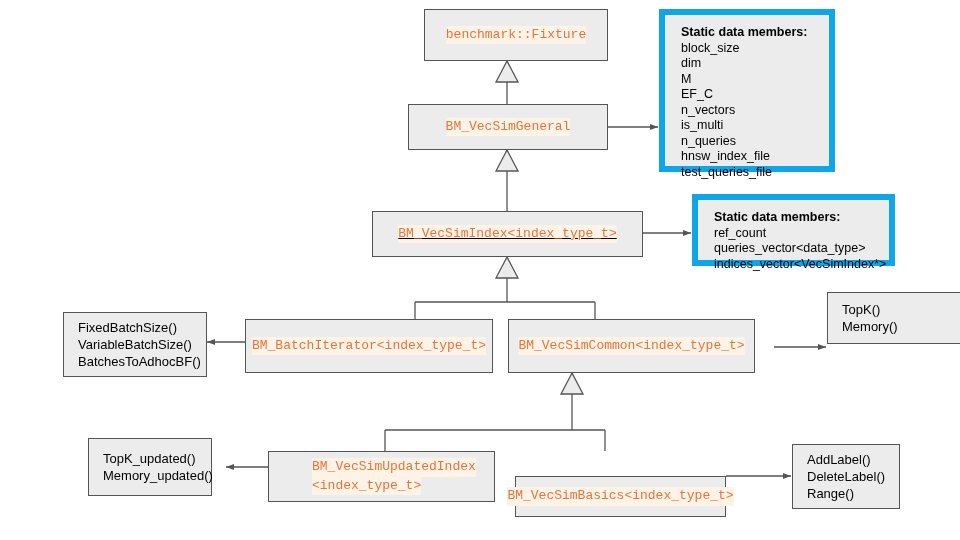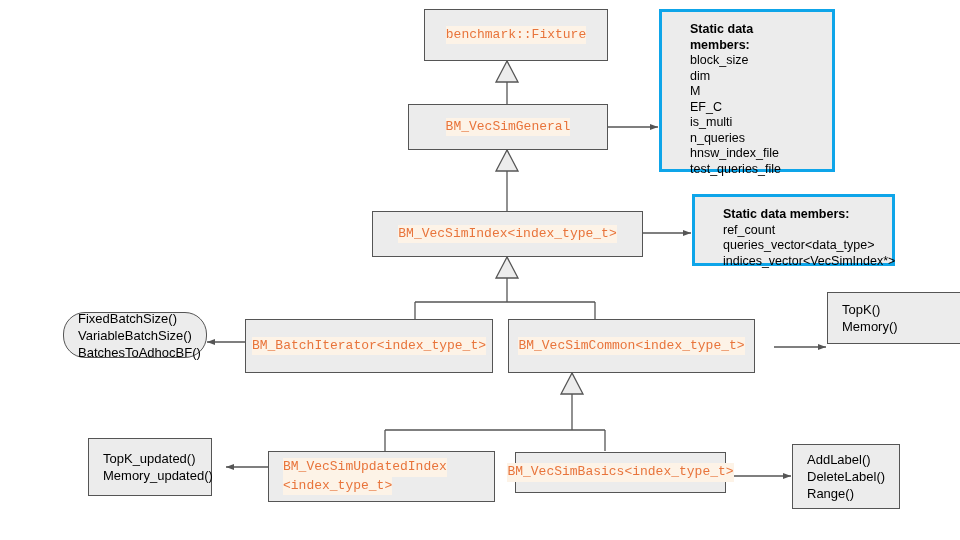--- a/index.html
+++ b/index.html
@@ -41,22 +41,22 @@
     color: #e8743b;
     background: #fdf3e7;
     line-height: 1.45;
     white-space: pre;
     letter-spacing: 0px;
   }
   .note {
     position: absolute;
     box-sizing: border-box;
     background: #ececec;
-    border: 3px solid #0ea5e9;
-    padding: 10px 28px;
+    border: 6px solid #0ea5e9;
+    padding: 10px 16px;
     font-size: 12.5px;
     color: #000000;
     line-height: 15.5px;
   }
   .note b {
     font-weight: bold;
   }
   .methods {
     position: absolute;
     box-sizing: border-box;
@@ -129,67 +129,68 @@
   </svg>
 
   <div class="box center" style="left:377px; top:9px; width:184px; height:52px;">
     <span class="cls-name">benchmark::Fixture</span>
   </div>
 
   <div class="box center" style="left:361px; top:104px; width:200px; height:46px;">
     <span class="cls-name">BM_VecSimGeneral</span>
   </div>
 
-  <div class="box center" style="left:325px; top:211px; width:271px; height:46px;">
+  <div class="box center" style="left:325px; top:211px; width:271px; height:46px;text-decoration:underline;">
     <span class="cls-name">BM_VecSimIndex&lt;index_type_t&gt;</span>
   </div>
 
   <div class="box center" style="left:198px; top:319px; width:248px; height:54px;">
     <span class="cls-name">BM_BatchIterator&lt;index_type_t&gt;</span>
   </div>
 
   <div class="box center" style="left:461px; top:319px; width:247px; height:54px;">
     <span class="cls-name">BM_VecSimCommon&lt;index_type_t&gt;</span>
   </div>
 
-  <div class="box" style="left:221px; top:451px; width:227px; height:51px;">
+  <div class="box" style="left:221px; top:451px; width:227px; height:51px;padding-left:29px;">
     <span class="cls-multiline">
       <span class="cls-name">BM_VecSimUpdatedIndex</span>
       <span class="cls-name">&lt;index_type_t&gt;</span>
     </span>
   </div>
 
-  <div class="box center" style="left:468px; top:452px; width:211px; height:41px;">
+  <div class="box center" style="left:468px; top:476px; width:211px; height:41px;">
     <span class="cls-name">BM_VecSimBasics&lt;index_type_t&gt;</span>
   </div>
 
   <div class="note" style="left:612px; top:9px; width:176px; height:163px;">
     <b>Static data members:</b>
     <div class="stack-lines">
       <div>block_size</div>
       <div>dim</div>
       <div>M</div>
       <div>EF_C</div>
+      <div>n_vectors</div>
       <div>is_multi</div>
       <div>n_queries</div>
       <div>hnsw_index_file</div>
       <div>test_queries_file</div>
     </div>
   </div>
 
   <div class="note" style="left:645px; top:194px; width:203px; height:72px;">
     <b>Static data members:</b>
     <div class="stack-lines">
       <div>ref_count</div>
       <div>queries_vector&lt;data_type&gt;</div>
       <div>indices_vector&lt;VecSimIndex*&gt;</div>
     </div>
   </div>
 
-  <div class="methods" style="left:16px; top:312px; width:144px; height:46px;border-radius:22px;">
+  <div class="methods" style="left:16px; top:312px; width:144px; height:65px;">
     <div>FixedBatchSize()</div>
     <div>VariableBatchSize()</div>
     <div>BatchesToAdhocBF()</div>
   </div>
 
   <div class="methods" style="left:780px; top:292px; width:158px; height:52px;">
     <div>TopK()</div>
     <div>Memory()</div>
   </div>
 

